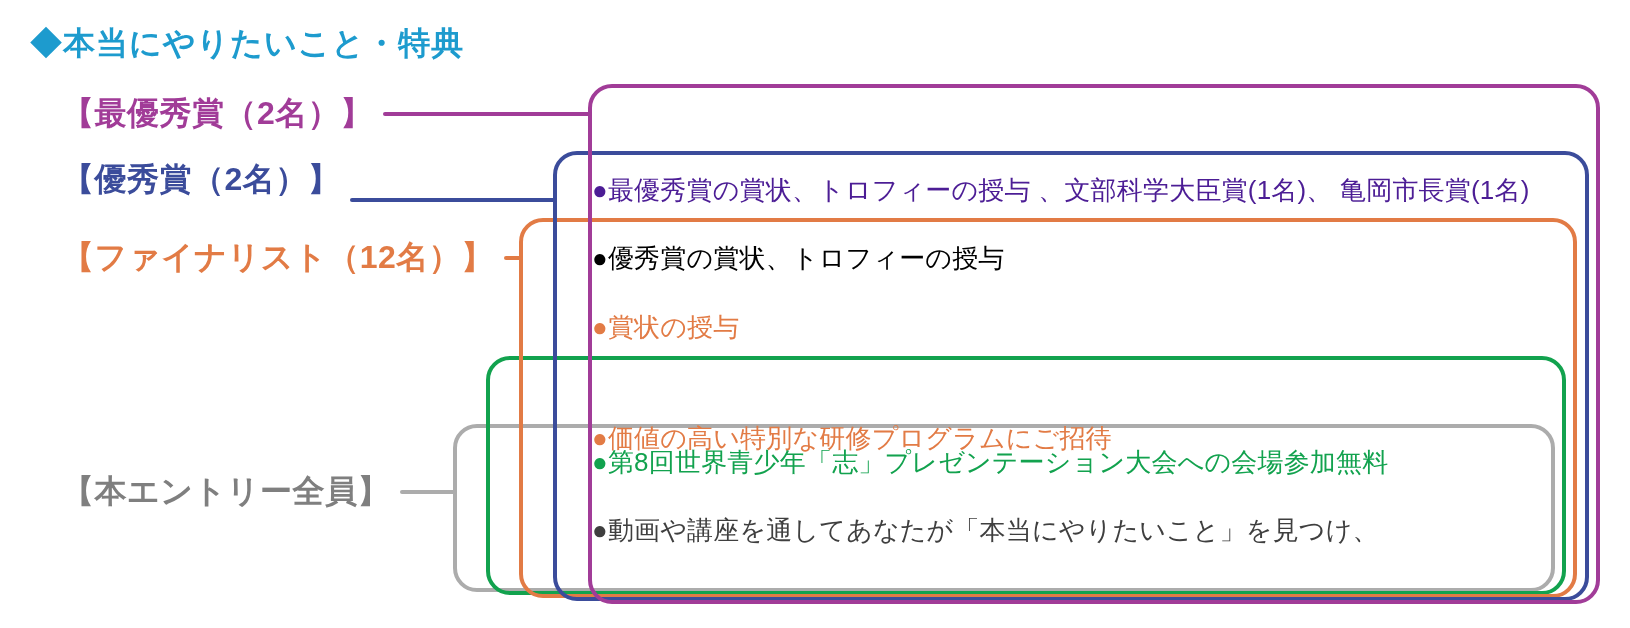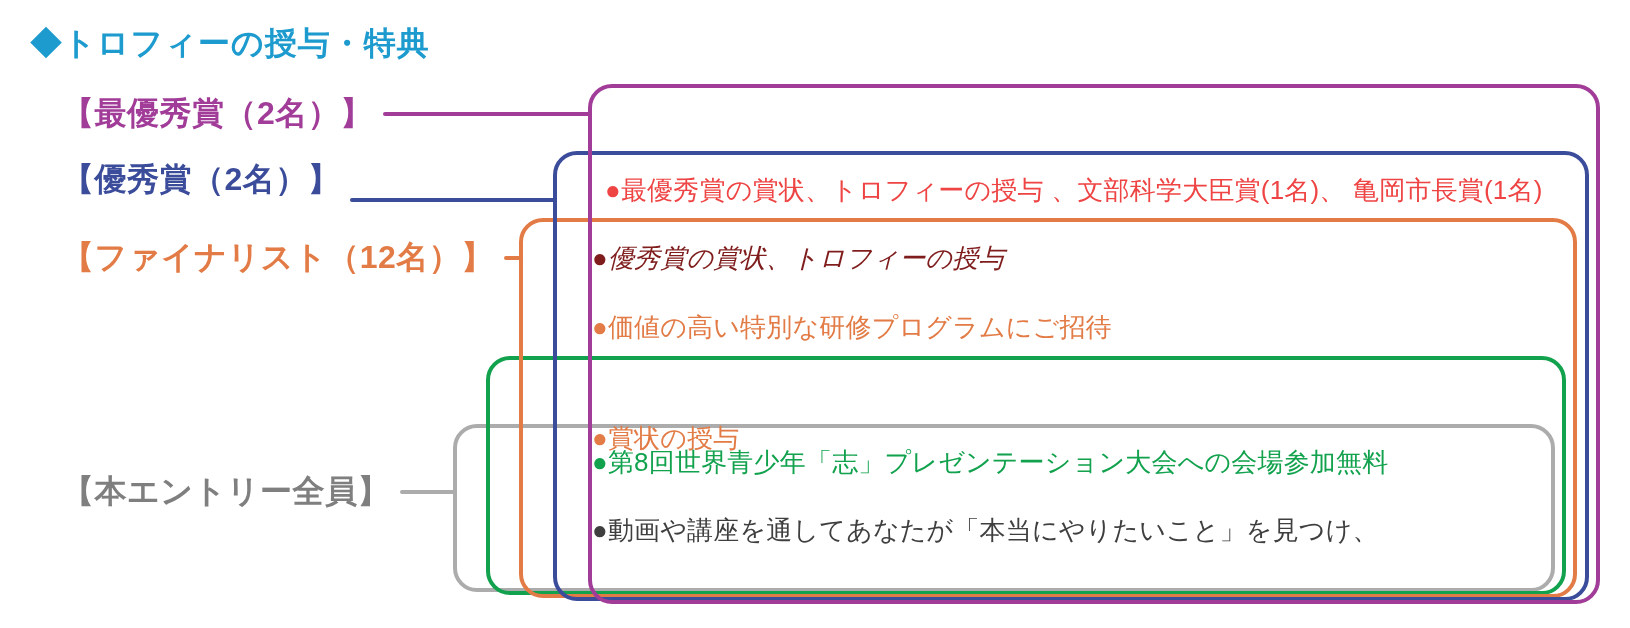--- a/index.html
+++ b/index.html
@@ -77,21 +77,21 @@
   .ben-2 { top: 235px; }
   .ben-3 { top: 370px; }
   .ben-4 { top: 438px; }
   .benefit-line { white-space: pre; }
 </style>
 </head>
 <body>
 
 <div class="canvas">
 
-  <div class="page-title" style="color: rgb(29, 155, 206);">◆トロフィーの授与・特典</div>
+  <div class="page-title" style="color: rgb(29, 155, 206);">◆本当にやりたいこと・特典</div>
 
   <div class="tier-box box-0" style="border-color: rgb(161, 60, 152);"></div>
   <div class="tier-box box-1" style="border-color: rgb(59, 76, 155);"></div>
   <div class="tier-box box-2" style="border-color: rgb(226, 123, 69);"></div>
   <div class="tier-box box-3" style="border-color: rgb(18, 162, 78);"></div>
   <div class="tier-box box-4" style="border-color: rgb(172, 172, 172);"></div>
 
   <div class="label-row row-0">
     <span class="tier-label" style="color: rgb(161, 60, 152);">【最優秀賞（2名）】</span>
     <span class="connector" style="background-color: rgb(161, 60, 152);"></span>
@@ -102,31 +102,31 @@
   </div>
   <div class="label-row row-2">
     <span class="tier-label" style="color: rgb(226, 123, 69);">【ファイナリスト（12名）】</span>
     <span class="connector" style="background-color: rgb(226, 123, 69);"></span>
   </div>
   <div class="label-row row-4">
     <span class="tier-label" style="color: rgb(127, 127, 127);">【本エントリー全員】</span>
     <span class="connector" style="background-color: rgb(172, 172, 172);"></span>
   </div>
 
-  <div class="benefits ben-0" style="color: #ef4444; margin-left: 13px;">
+  <div class="benefits ben-0" style="color: #4c1d95;">
     <div class="benefit-line">●最優秀賞の賞状、トロフィーの授与 、文部科学大臣賞(1名)、 亀岡市長賞(1名)</div>
   </div>
 
-  <div class="benefits ben-1" style="color: #7f1d1d; font-style: italic;">
+  <div class="benefits ben-1" style="color: #000000;">
     <div class="benefit-line">●優秀賞の賞状、トロフィーの授与</div>
   </div>
 
   <div class="benefits ben-2" style="color: rgb(226, 123, 69);">
+    <div class="benefit-line">●賞状の授与</div>
     <div class="benefit-line">●価値の高い特別な研修プログラムにご招待</div>
-    <div class="benefit-line">●賞状の授与</div>
   </div>
 
   <div class="benefits ben-3" style="color: rgb(18, 162, 78);">
     <div class="benefit-line">●第8回世界青少年「志」プレゼンテーション大会への会場参加無料</div>
   </div>
 
   <div class="benefits ben-4" style="color: rgb(63, 63, 63);">
     <div class="benefit-line">●動画や講座を通してあなたが「本当にやりたいこと」を見つけ、</div>
     <div class="benefit-line">　自分らしい「志」プレゼンテーションをつくることができる！</div>
     

